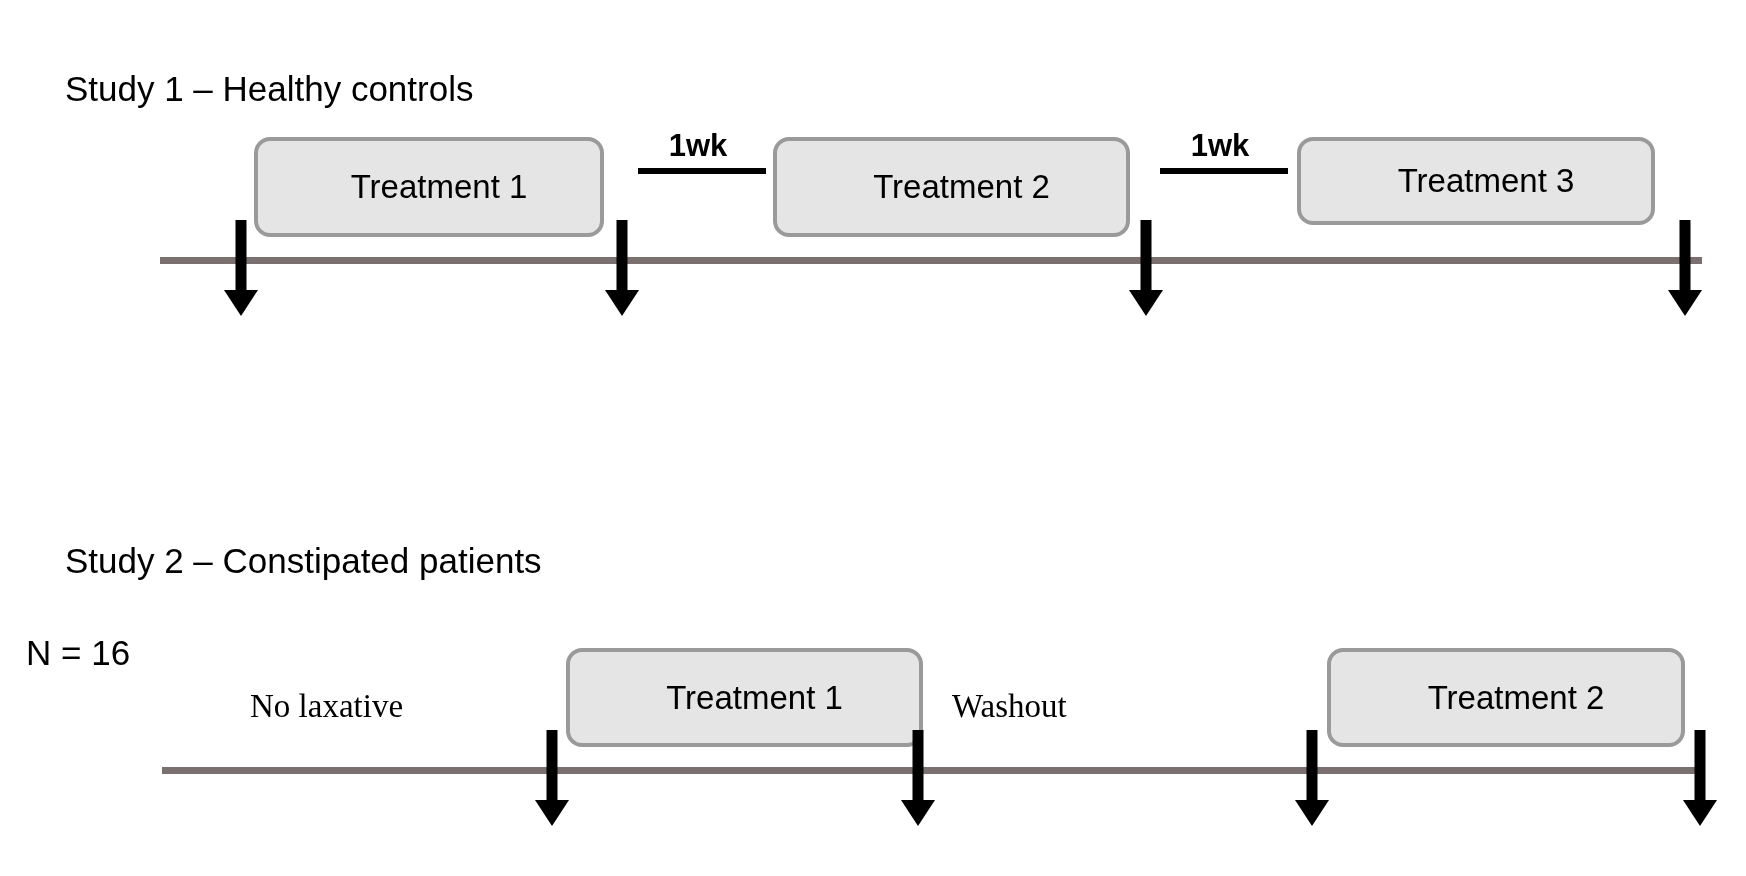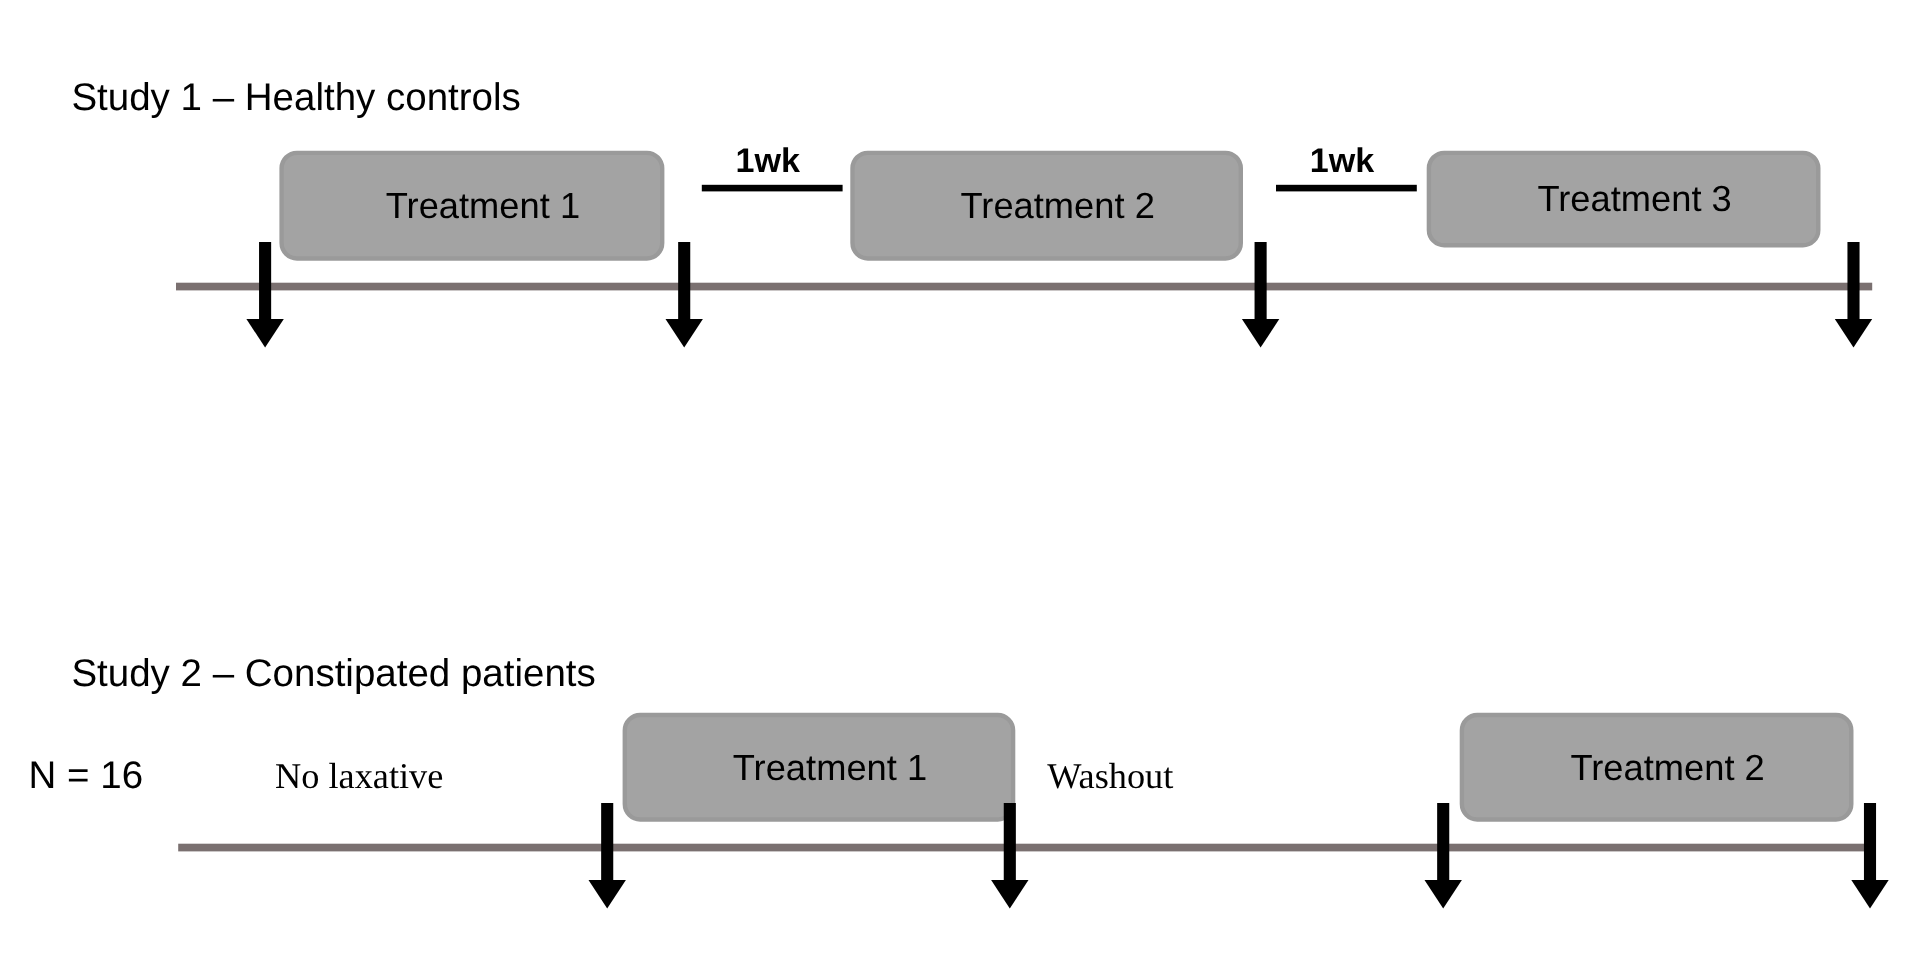--- a/index.html
+++ b/index.html
@@ -39,21 +39,21 @@
     height: 7px;
     background: #7a7070;
   }
 
   
   .treatment-box {
     position: absolute;
     box-sizing: border-box;
     border: 4px solid #9a9a9a;
     border-radius: 16px;
-    background: #a3a3a3;
+    background: #e5e5e5;
     display: flex;
     align-items: center;
     justify-content: center;
     padding-left: 20px;
   }
   .treatment-box .box-label {
     font-size: 33px;
     line-height: 38px;
     color: #000000;
     white-space: nowrap;
@@ -158,21 +158,21 @@
   </div>
   <div class="event-arrow" style="left:1129px; top:220px; width:34px; height:96px;">
     <span class="shaft" style="height:70px;"></span>
     <span class="head"></span>
   </div>
   <div class="event-arrow" style="left:1668px; top:220px; width:34px; height:96px;">
     <span class="shaft" style="height:70px;"></span>
     <span class="head"></span>
   </div>
 
-  <div class="study-heading" style="left:26px; top:544px;">
+  <div class="study-heading" style="left:26px; top:492px;">
     <span class="line1">Study 2 – Constipated patients</span>
     <span class="line2">N = 16</span>
   </div>
 
   <div class="timeline-axis" style="left:162px; top:767px; width:1540px;"></div>
 
   <div class="phase-label" style="left:250px; top:687px; width:240px;">
     <span>No laxative</span>
   </div>
 

